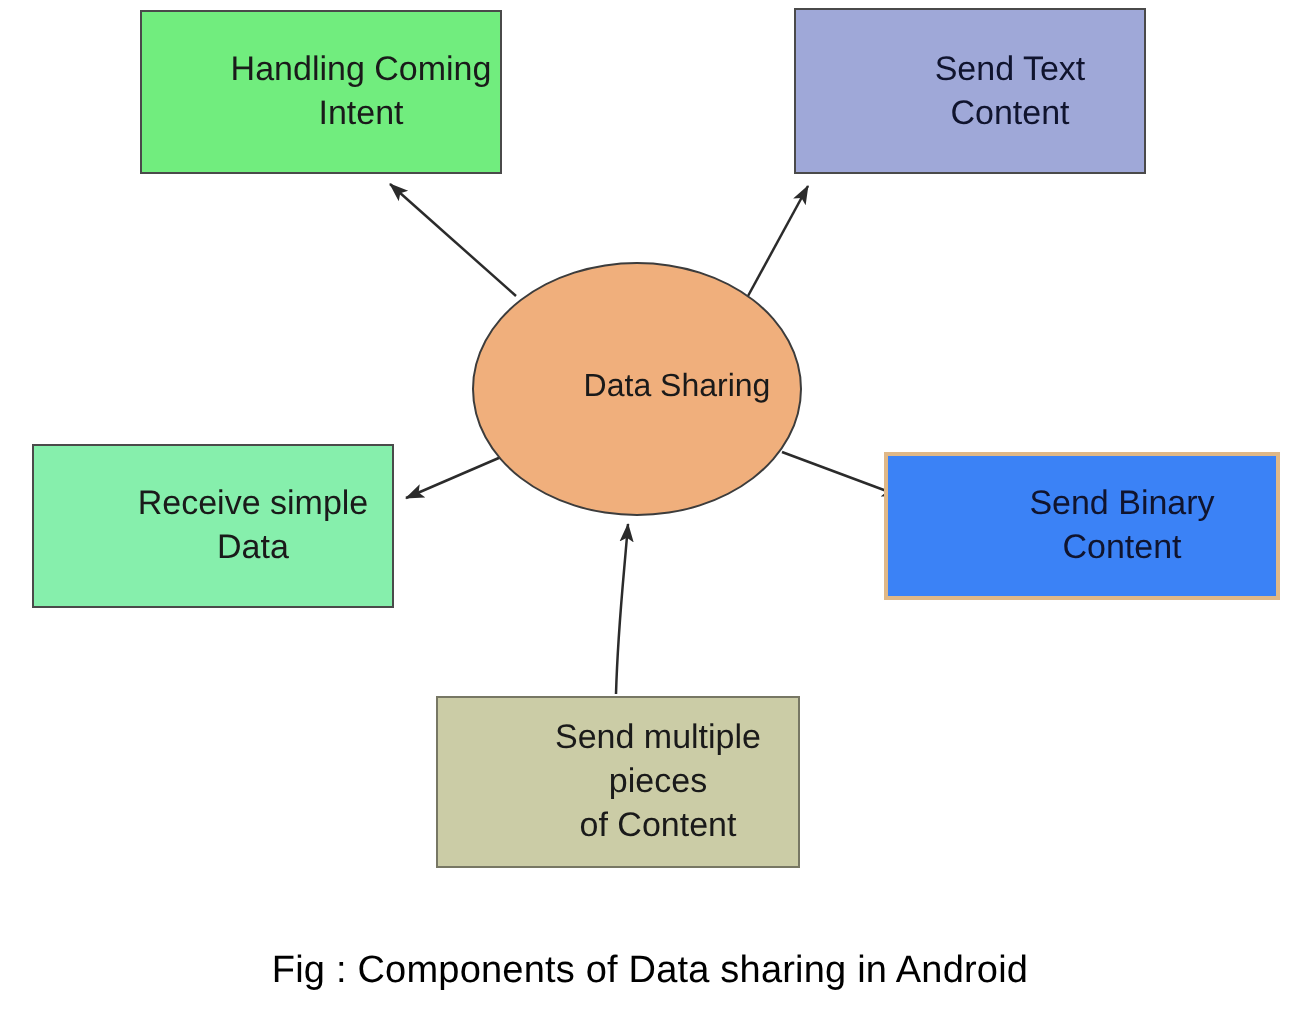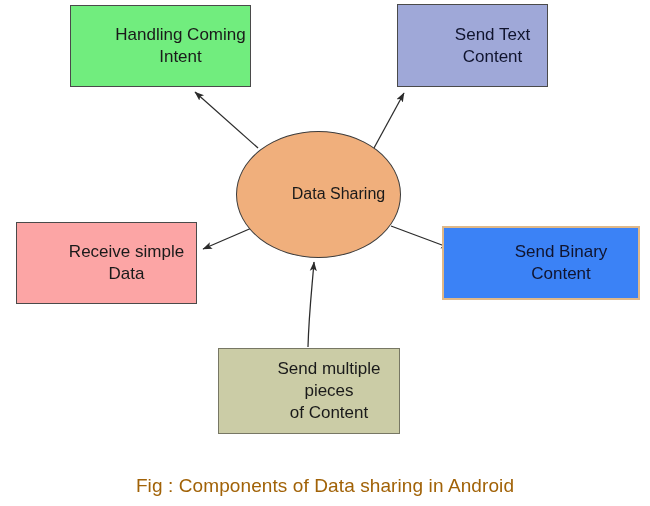--- a/index.html
+++ b/index.html
@@ -43,30 +43,30 @@
   
   #node-handling-intent {
     left: 70px;  top: 5px;
     width: 181px; height: 82px;
     background: #71ed7e;
     border: 1px solid #4a4a4a;
   }
   
   #node-send-text {
     left: 397px; top: 4px;
-    width: 151px; height: 83px;
+    width: 176px; height: 83px;
     background: #9fa8d8;
     border: 1px solid #4a4a4a;
     color: #10142e;
   }
   
   #node-receive-simple {
     left: 16px;  top: 222px;
     width: 181px; height: 82px;
-    background: #fca5a5;
+    background: #86efac;
     border: 1px solid #4a4a4a;
   }
   
   #node-send-binary {
     left: 442px; top: 226px;
     width: 198px; height: 74px;
     background: #3b82f6;
     border: 2px solid #e0b887;
     color: #10142e;
   }
@@ -92,21 +92,21 @@
     width: 650px; height: 506px;
     z-index: 1;
   }
   #caption {
     position: absolute;
     left: 0;
     top: 475px;
     width: 650px;
     text-align: center;
     font-size: 19px;
-    color: #a16207;
+    color: #000000;
     letter-spacing: 0.1px;
   }
 </style>
 </head>
 <body>
 
 <div id="diagram-root">
 
   <svg id="arrow-layer" viewBox="0 0 650 506" width="650" height="506" xmlns="http://www.w3.org/2000/svg">
     <defs>

